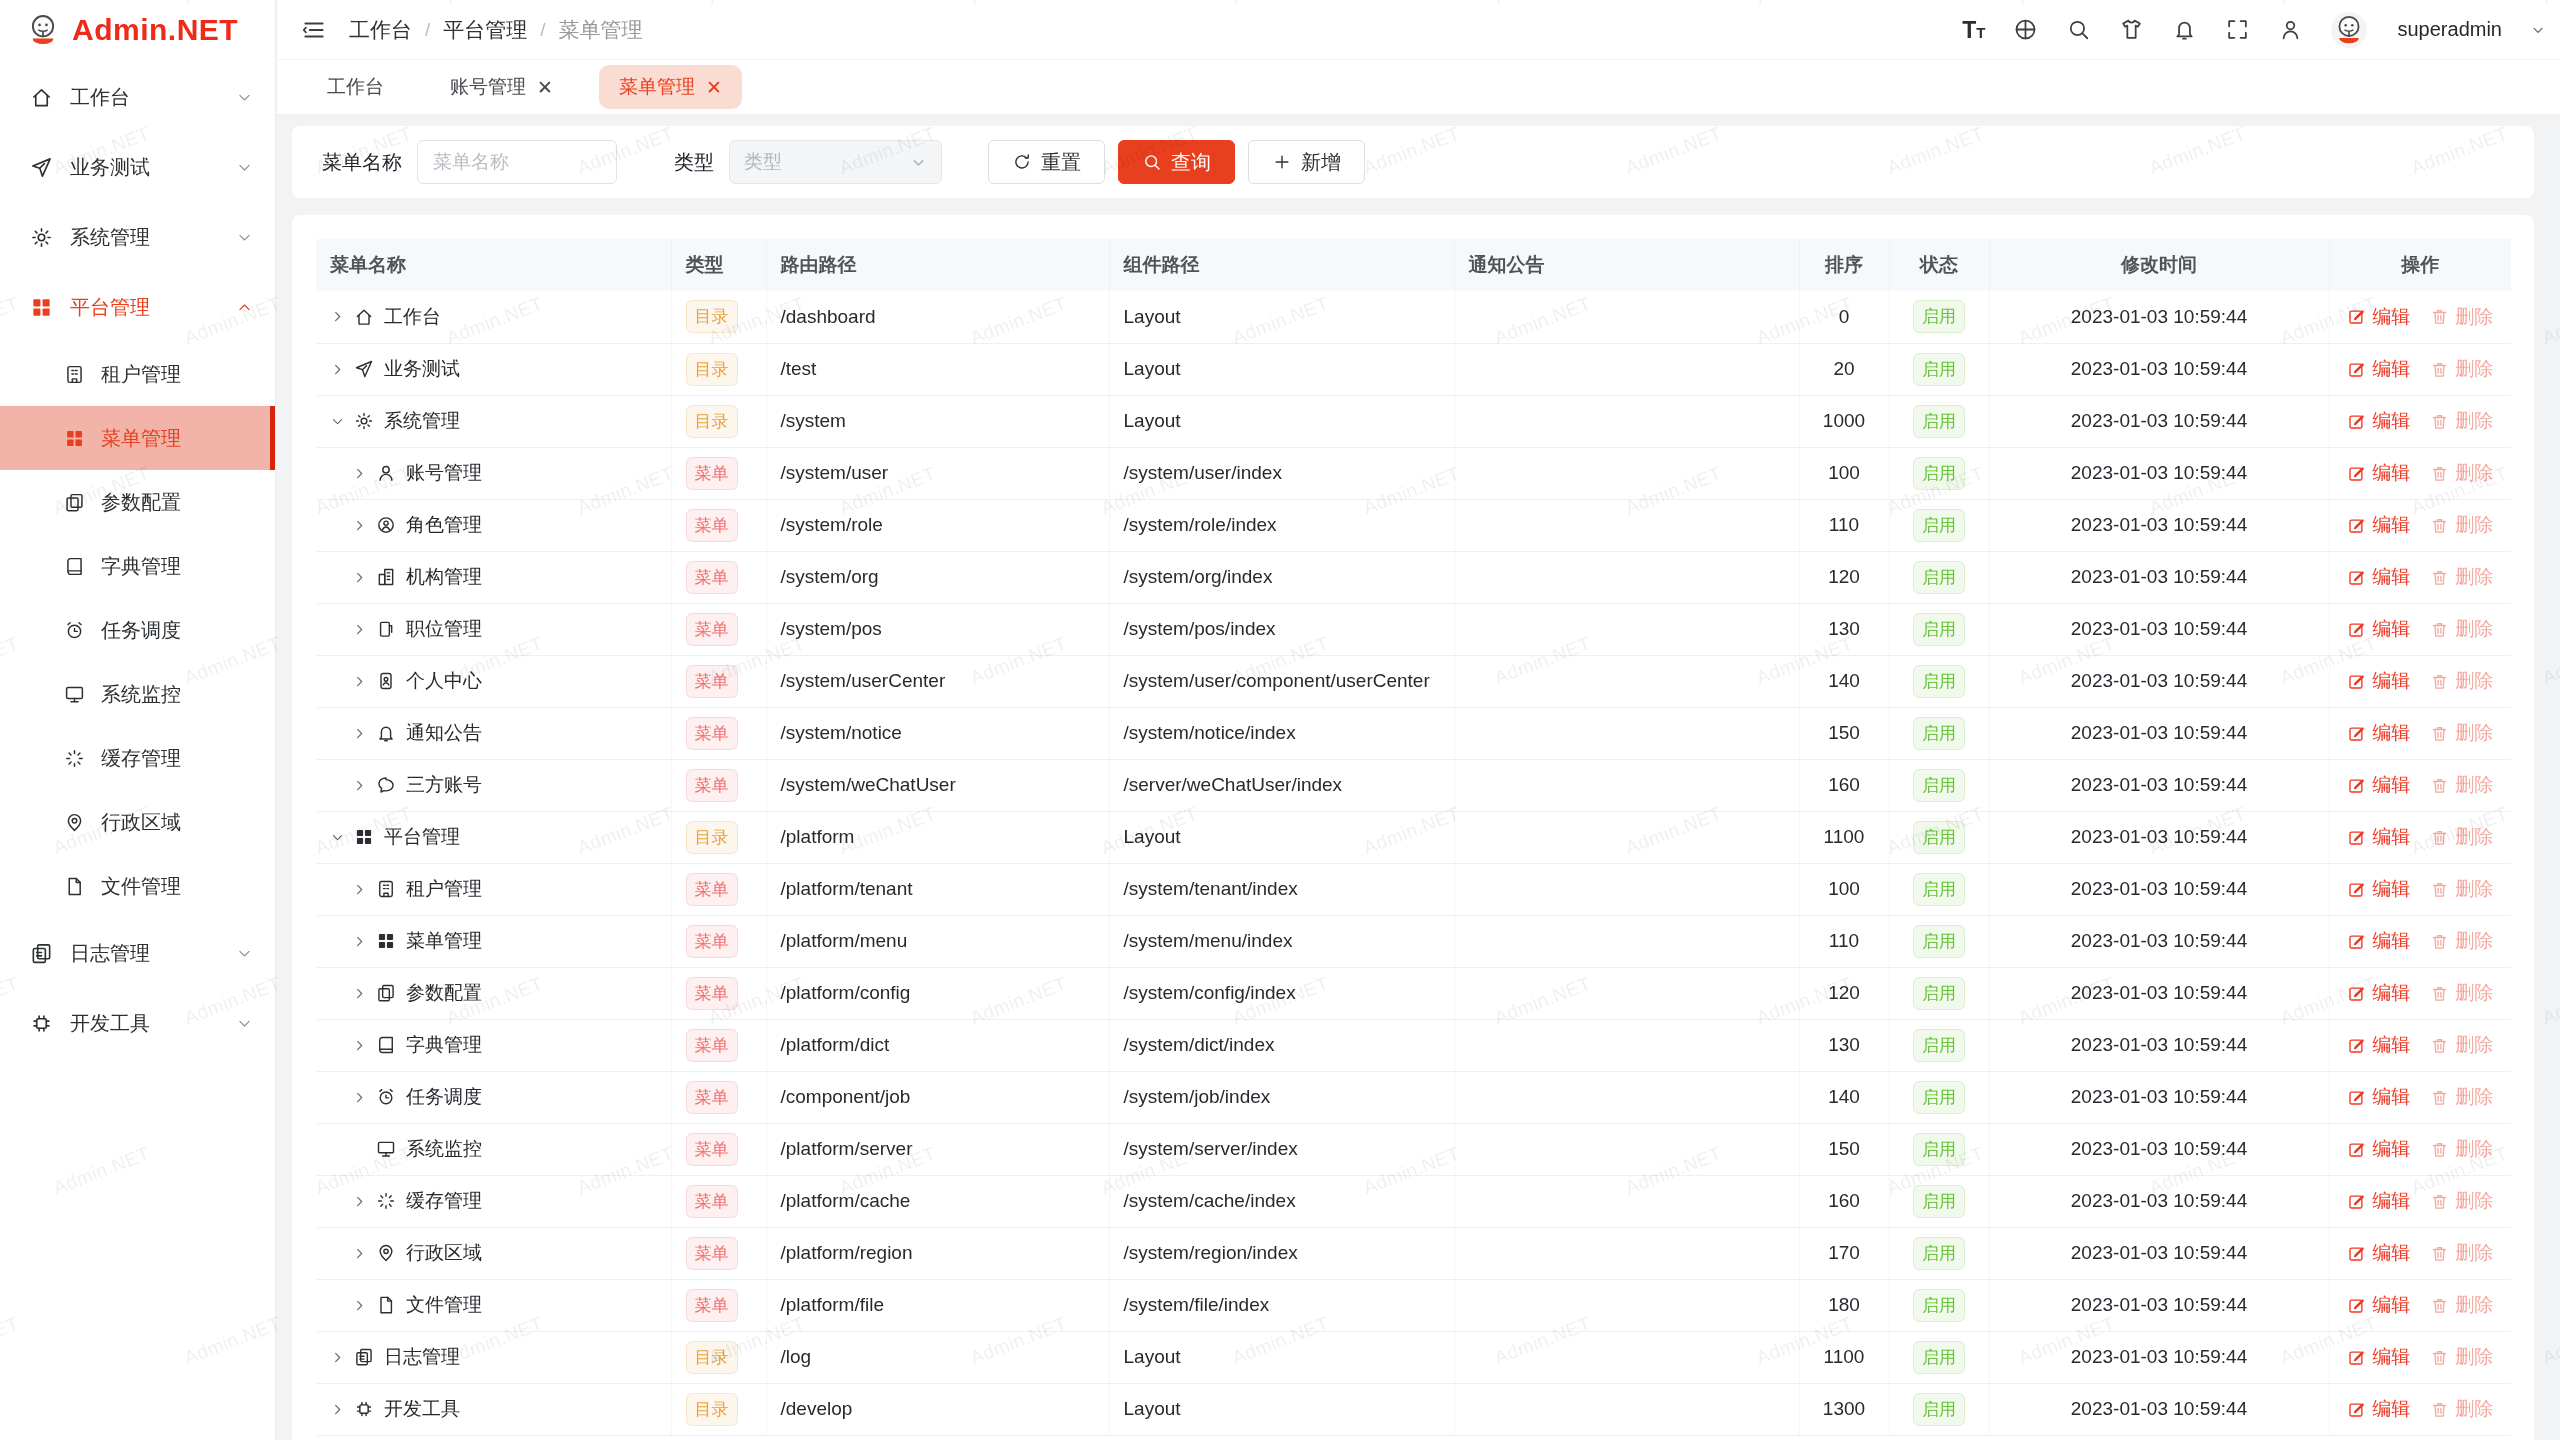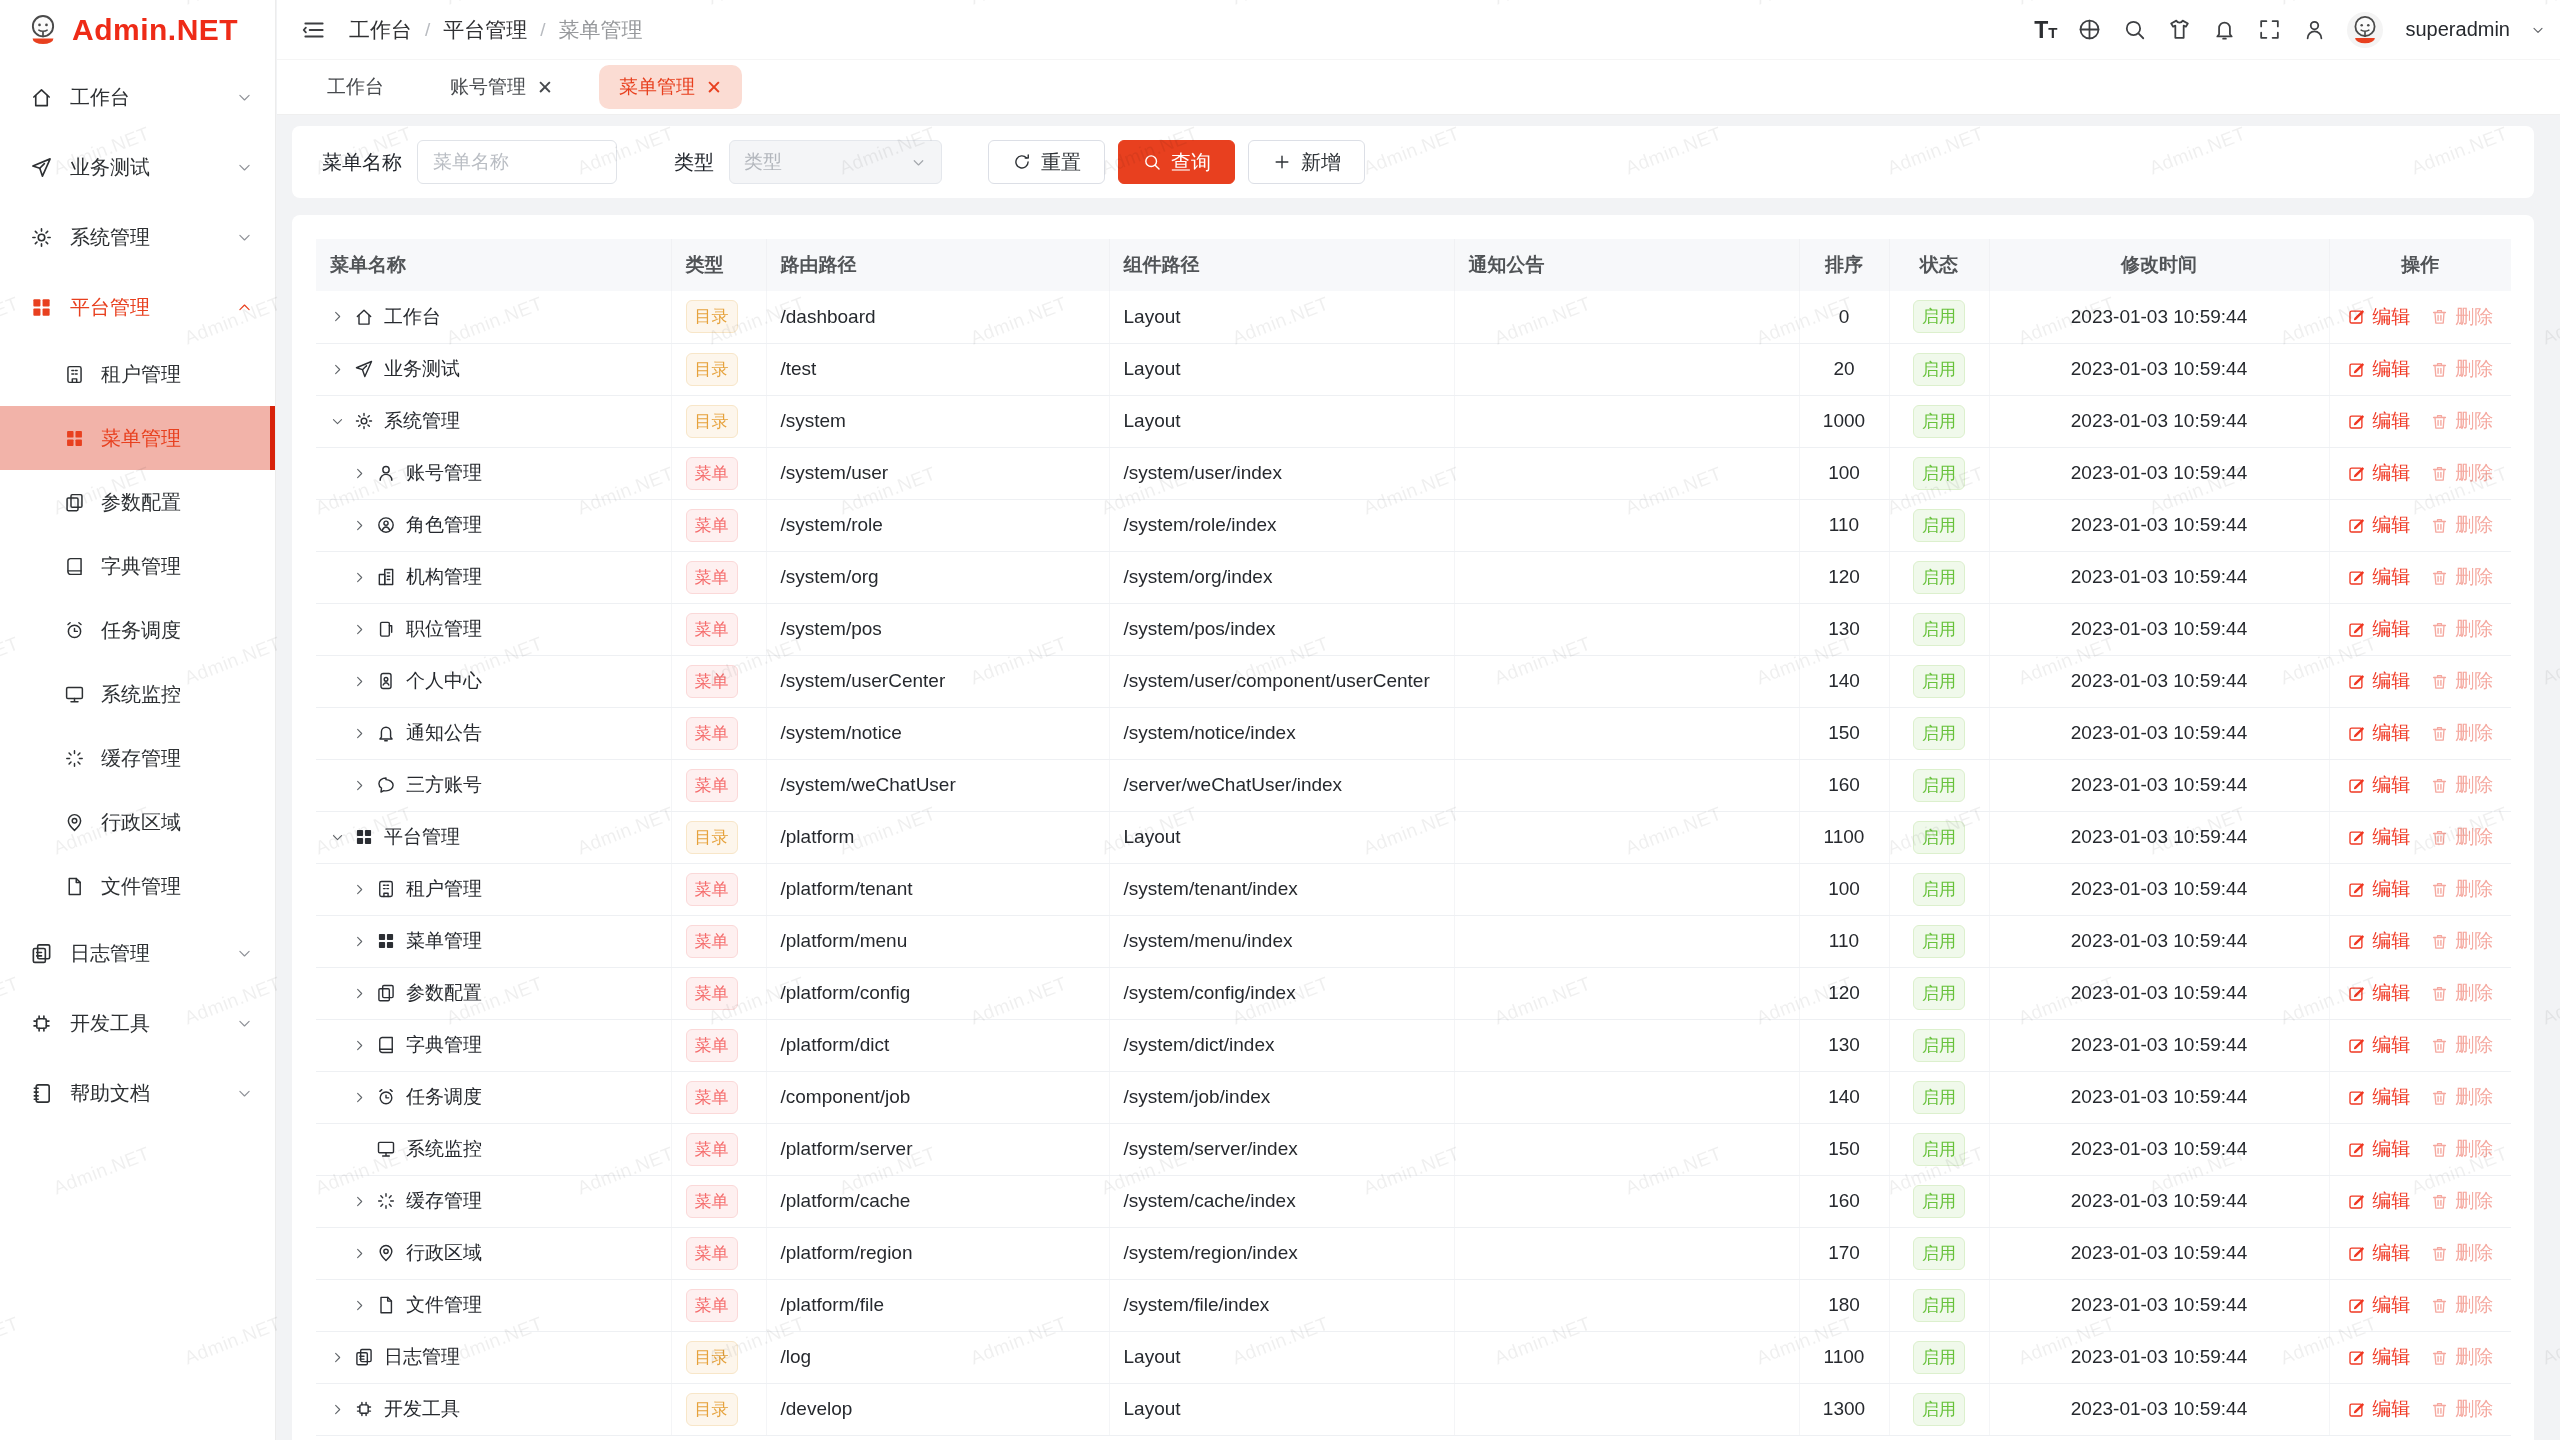--- a/index.html
+++ b/index.html
@@ -26,21 +26,21 @@
   .submenu-item.active { background:var(--sidebar-active-bg,#f2b3a9); color:var(--accent,#e8401f); border-right:5px solid var(--accent-dark,#d8220a); }
 
   
   .main { position:absolute; left:277px; right:0; top:0; bottom:0; }
   .topbar { height:60px; background:#fff; display:flex; align-items:center; padding:0 14px 0 24px; border-bottom:1px solid #f5f5f5; }
   .tb-btn { width:26px; height:26px; color:#3d3f42; cursor:pointer; flex:none; }
   .breadcrumb { display:flex; align-items:center; gap:13px; margin-left:22px; font-size:21px; }
   .crumb { color:#303133; }
   .crumb.last { color:#97999c; }
   .crumb-sep { color:#b8bbc0; font-size:19px; }
-  .topbar-right { margin-left:auto; display:flex; align-items:center; gap:20px; }
+  .topbar-right { margin-left:auto; display:flex; align-items:center; gap:28px; }
   .tb-ic { width:25px; height:25px; color:#3d3f42; cursor:pointer; position:relative; }
   .tt-glyph { font-size:23px; font-weight:700; color:#2c2e31; line-height:26px; width:auto; }
   .tt-glyph small { font-size:15px; font-weight:700; }
   .avatar { width:36px; height:36px; border-radius:50%; background:#f4f4f4; overflow:hidden; flex:none; cursor:pointer; }
   .username { font-size:20px; color:#26292e; margin-left:2px; cursor:pointer; }
   .user-caret { width:16px; height:16px; color:#606266; }
 
   
   .tabsbar { height:55px; background:#fff; display:flex; align-items:center; padding-left:30px; gap:26px; border-bottom:1px solid #efefef; }
   .tab { display:flex; align-items:center; gap:11px; font-size:19px; color:#46494d; padding:9px 20px; border-radius:10px; cursor:pointer; }
@@ -264,34 +264,20 @@
         </span>
       </div>
       <div class="menu-item">
         <span class="mi-icon">
           <svg viewBox="0 0 24 24" fill="none" stroke="currentColor" stroke-width="1.7" stroke-linecap="round" stroke-linejoin="round">
             <rect x="7" y="7" width="10" height="10" rx="1.5"></rect>
             <path d="M9.5 7V4.2M14.5 7V4.2M9.5 19.8V17M14.5 19.8V17M7 9.5H4.2M7 14.5H4.2M19.8 9.5H17M19.8 14.5H17"></path>
           </svg>
         </span>
         <span class="mi-label">开发工具</span>
-        <span class="mi-chevron">
-          <svg viewBox="0 0 24 24" fill="none" stroke="currentColor" stroke-width="1.7" stroke-linecap="round" stroke-linejoin="round">
-            <path d="M5.5 9 12 15.5 18.5 9"></path>
-          </svg>
-        </span>
-      </div>
-      <div class="menu-item">
-        <span class="mi-icon">
-          <svg viewBox="0 0 24 24" fill="none" stroke="currentColor" stroke-width="1.7" stroke-linecap="round" stroke-linejoin="round">
-            <rect x="6.5" y="3" width="13.5" height="18" rx="2"></rect>
-            <path d="M4.5 6.5h4M4.5 10.5h4M4.5 14.5h4M4.5 18h4"></path>
-          </svg>
-        </span>
-        <span class="mi-label">帮助文档</span>
         <span class="mi-chevron">
           <svg viewBox="0 0 24 24" fill="none" stroke="currentColor" stroke-width="1.7" stroke-linecap="round" stroke-linejoin="round">
             <path d="M5.5 9 12 15.5 18.5 9"></path>
           </svg>
         </span>
       </div>
     </nav>
 </aside>
 
 <div class="main">

